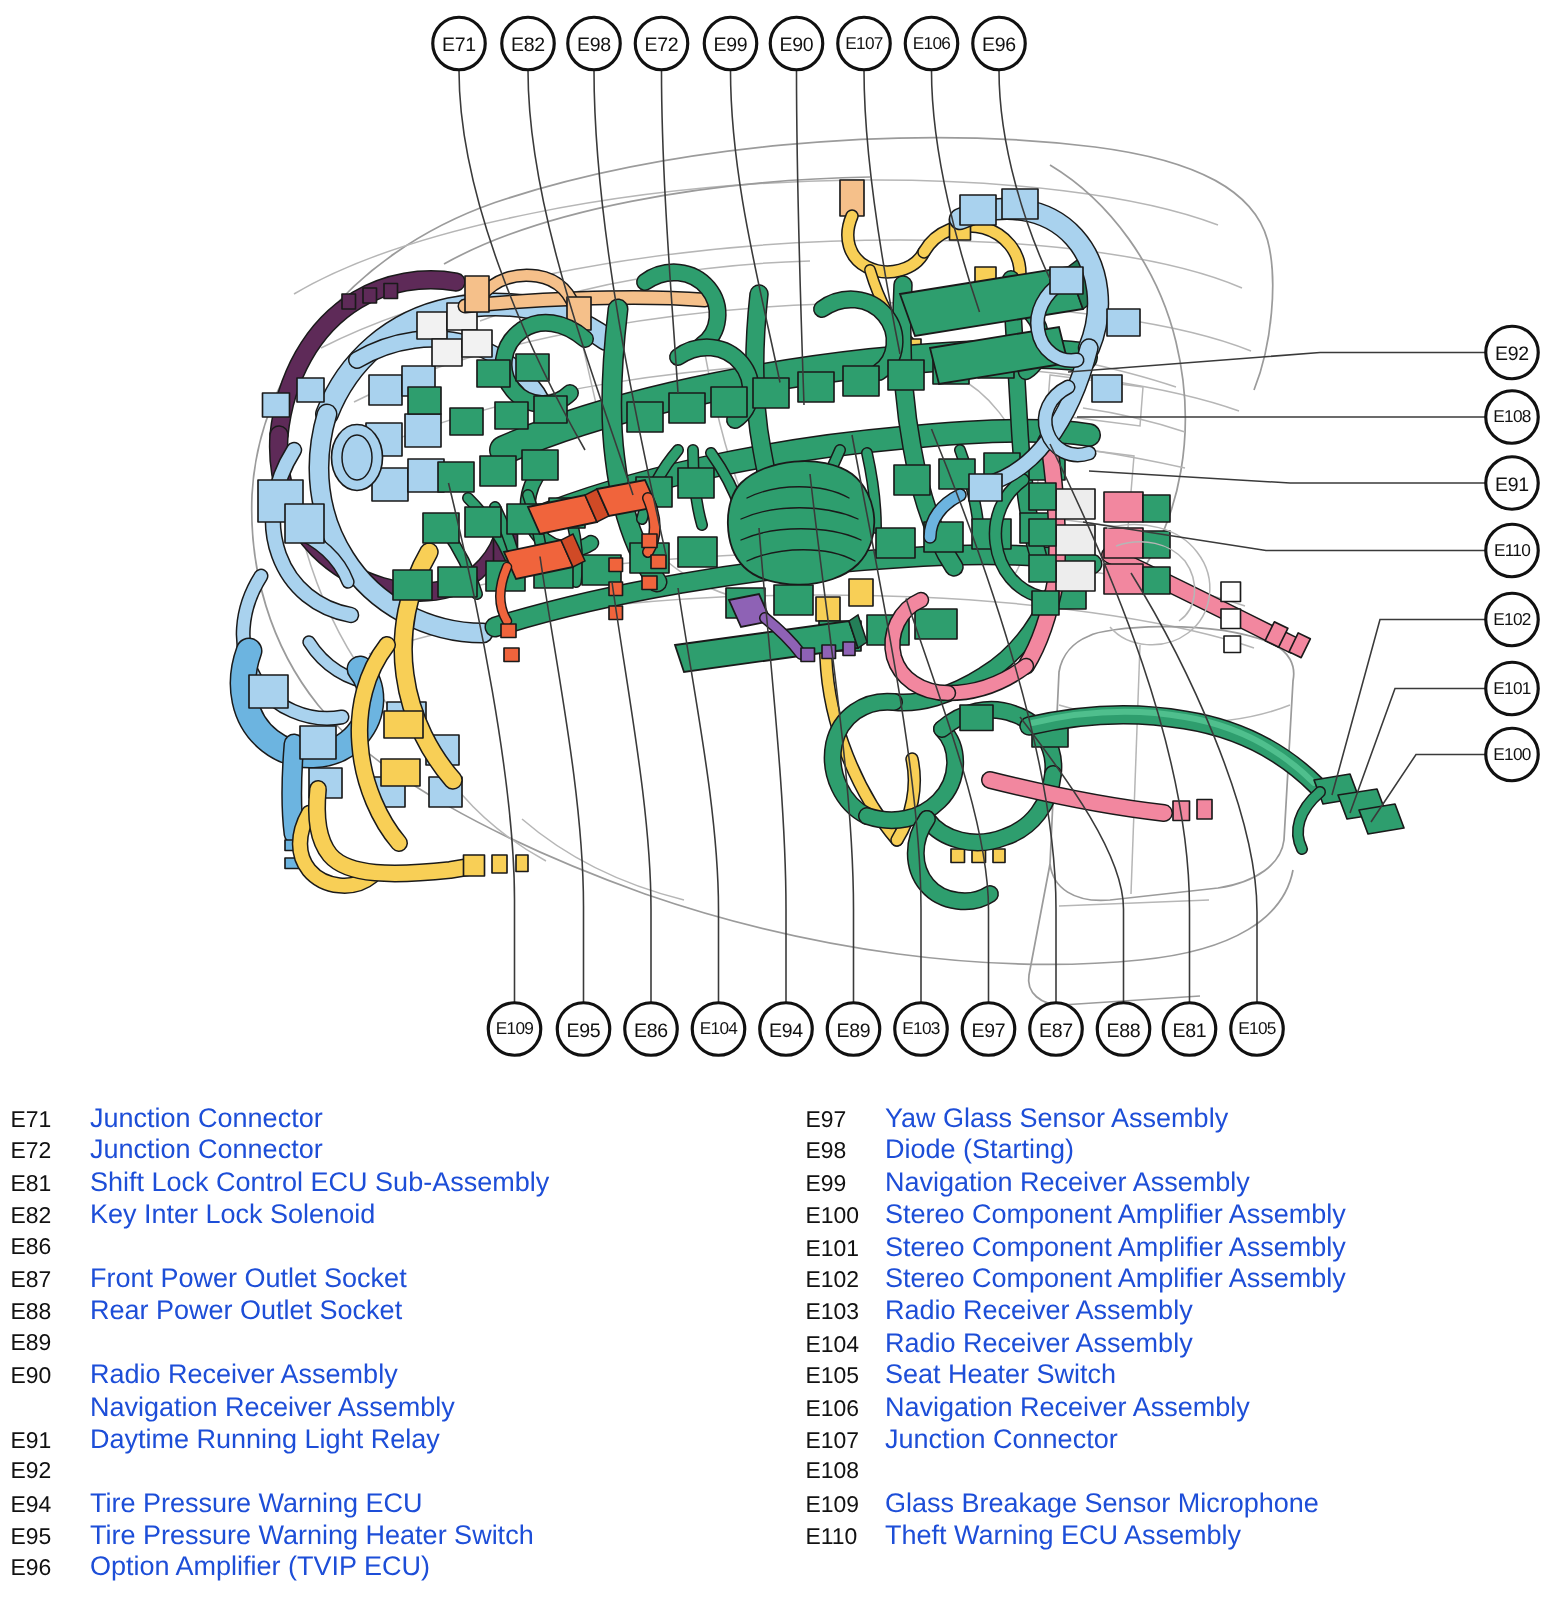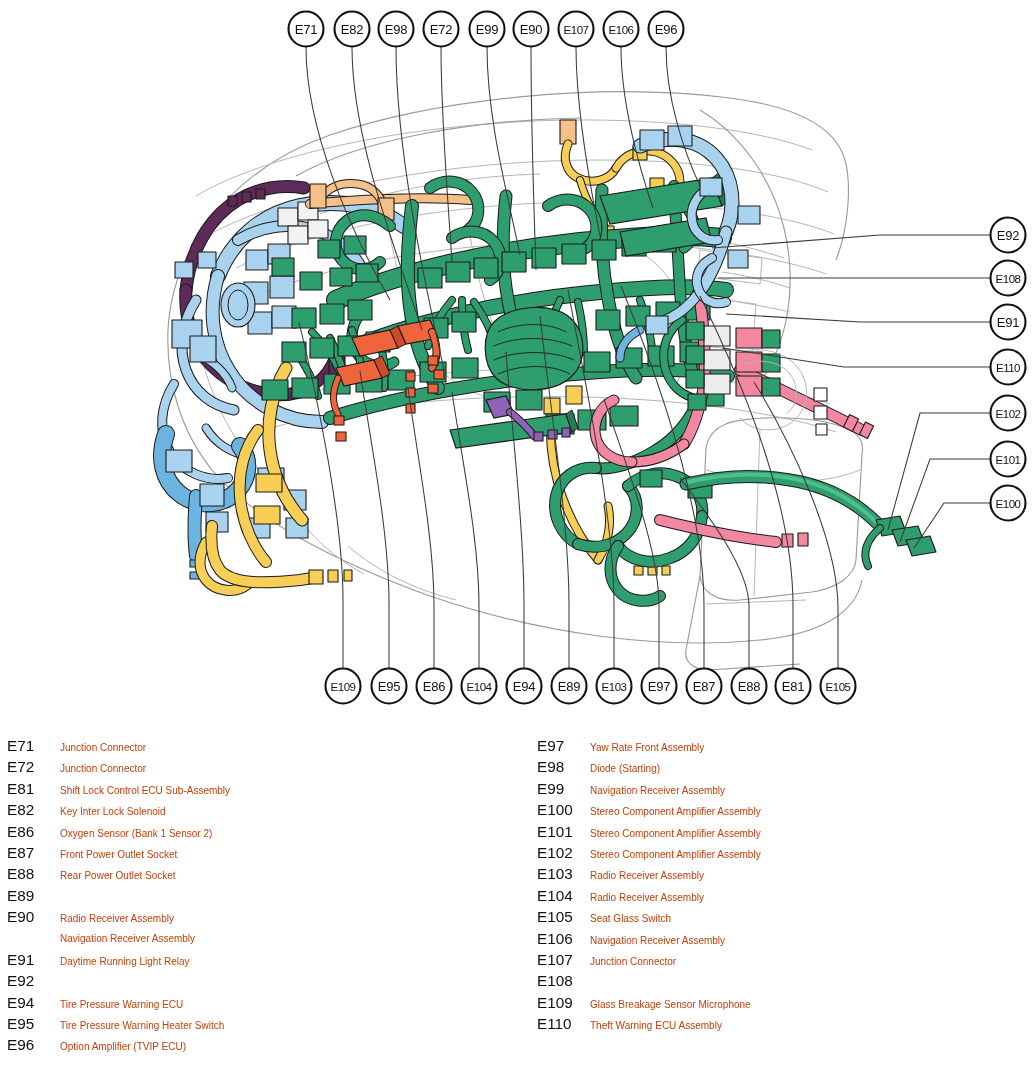--- a/index.html
+++ b/index.html
@@ -96,22 +96,22 @@
     line-height: 21.4px;
     white-space: nowrap;
   }
   .legend-code {
     width: 53px;
     flex: 0 0 53px;
     font-size: 15.3px;
     color: #111111;
   }
   .legend-desc {
-    font-size: 10px;
-    color: #c2410c;
+    font-size: 18px;
+    color: #1d4ed8;
   }
   .legend-row.continuation .legend-code { visibility: hidden; }
 </style>
 </head>
 <body>
 
 <div id="page">
 
   <div id="diagram-area">
     <svg id="diagram-svg" width="1035" height="730" viewBox="0 0 1035 730" xmlns="http://www.w3.org/2000/svg">
@@ -708,21 +708,20 @@
         <div class="legend-row">
           <span class="legend-code">E81</span>
           <span class="legend-desc">Shift Lock Control ECU Sub-Assembly</span>
         </div>
         <div class="legend-row">
           <span class="legend-code">E82</span>
           <span class="legend-desc">Key Inter Lock Solenoid</span>
         </div>
         <div class="legend-row">
           <span class="legend-code">E86</span>
-          <span class="legend-desc">Oxygen Sensor (Bank 1 Sensor 2)</span>
         </div>
         <div class="legend-row">
           <span class="legend-code">E87</span>
           <span class="legend-desc">Front Power Outlet Socket</span>
         </div>
         <div class="legend-row">
           <span class="legend-code">E88</span>
           <span class="legend-desc">Rear Power Outlet Socket</span>
         </div>
         <div class="legend-row">
@@ -752,21 +751,21 @@
           <span class="legend-desc">Tire Pressure Warning Heater Switch</span>
         </div>
         <div class="legend-row">
           <span class="legend-code">E96</span>
           <span class="legend-desc">Option Amplifier (TVIP ECU)</span>
         </div>
       </div>
     <div class="legend-col" id="legend-col-right">
         <div class="legend-row">
           <span class="legend-code">E97</span>
-          <span class="legend-desc">Yaw Rate Front Assembly</span>
+          <span class="legend-desc">Yaw Glass Sensor Assembly</span>
         </div>
         <div class="legend-row">
           <span class="legend-code">E98</span>
           <span class="legend-desc">Diode (Starting)</span>
         </div>
         <div class="legend-row">
           <span class="legend-code">E99</span>
           <span class="legend-desc">Navigation Receiver Assembly</span>
         </div>
         <div class="legend-row">
@@ -784,21 +783,21 @@
         <div class="legend-row">
           <span class="legend-code">E103</span>
           <span class="legend-desc">Radio Receiver Assembly</span>
         </div>
         <div class="legend-row">
           <span class="legend-code">E104</span>
           <span class="legend-desc">Radio Receiver Assembly</span>
         </div>
         <div class="legend-row">
           <span class="legend-code">E105</span>
-          <span class="legend-desc">Seat Glass Switch</span>
+          <span class="legend-desc">Seat Heater Switch</span>
         </div>
         <div class="legend-row">
           <span class="legend-code">E106</span>
           <span class="legend-desc">Navigation Receiver Assembly</span>
         </div>
         <div class="legend-row">
           <span class="legend-code">E107</span>
           <span class="legend-desc">Junction Connector</span>
         </div>
         <div class="legend-row">

